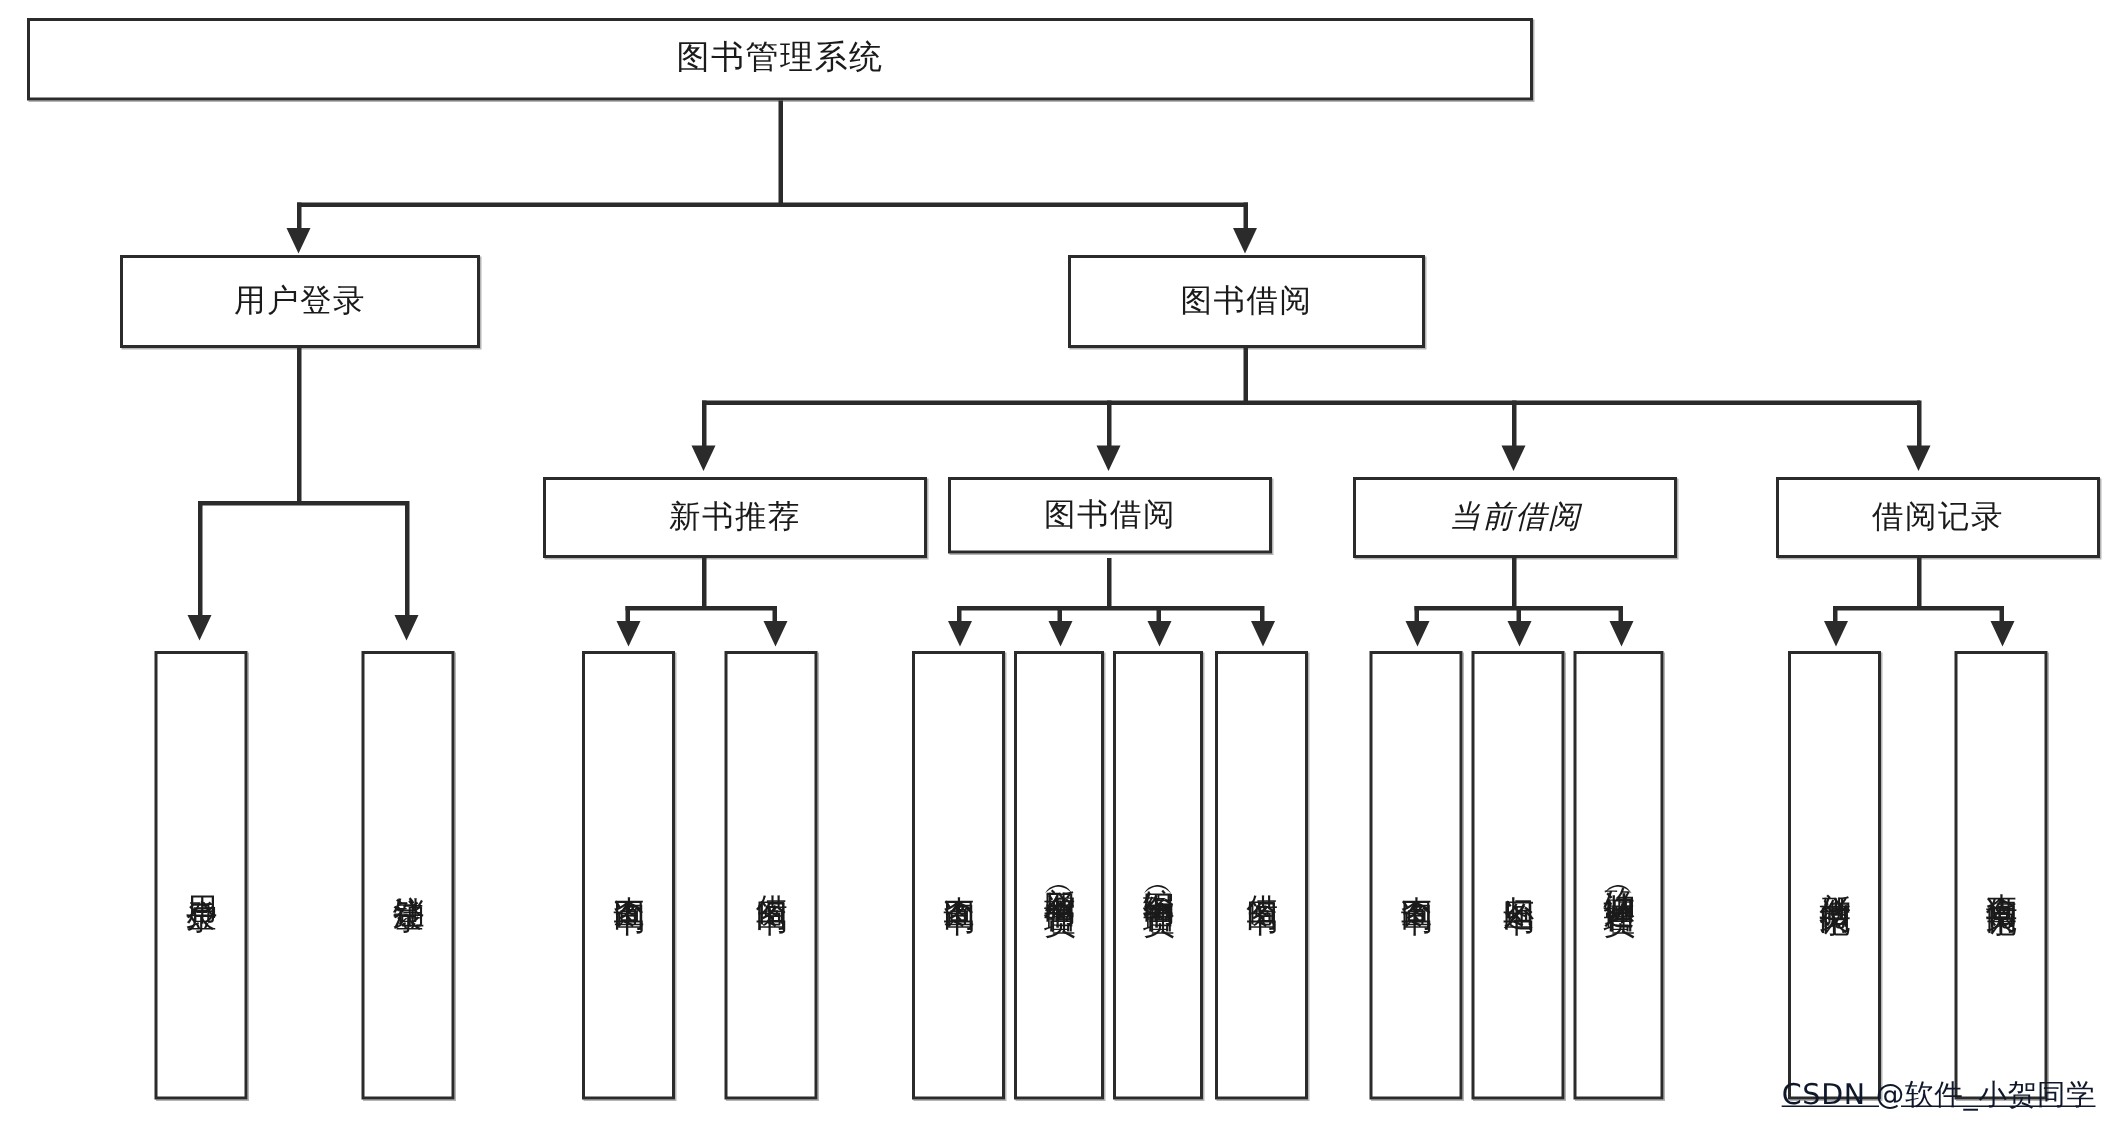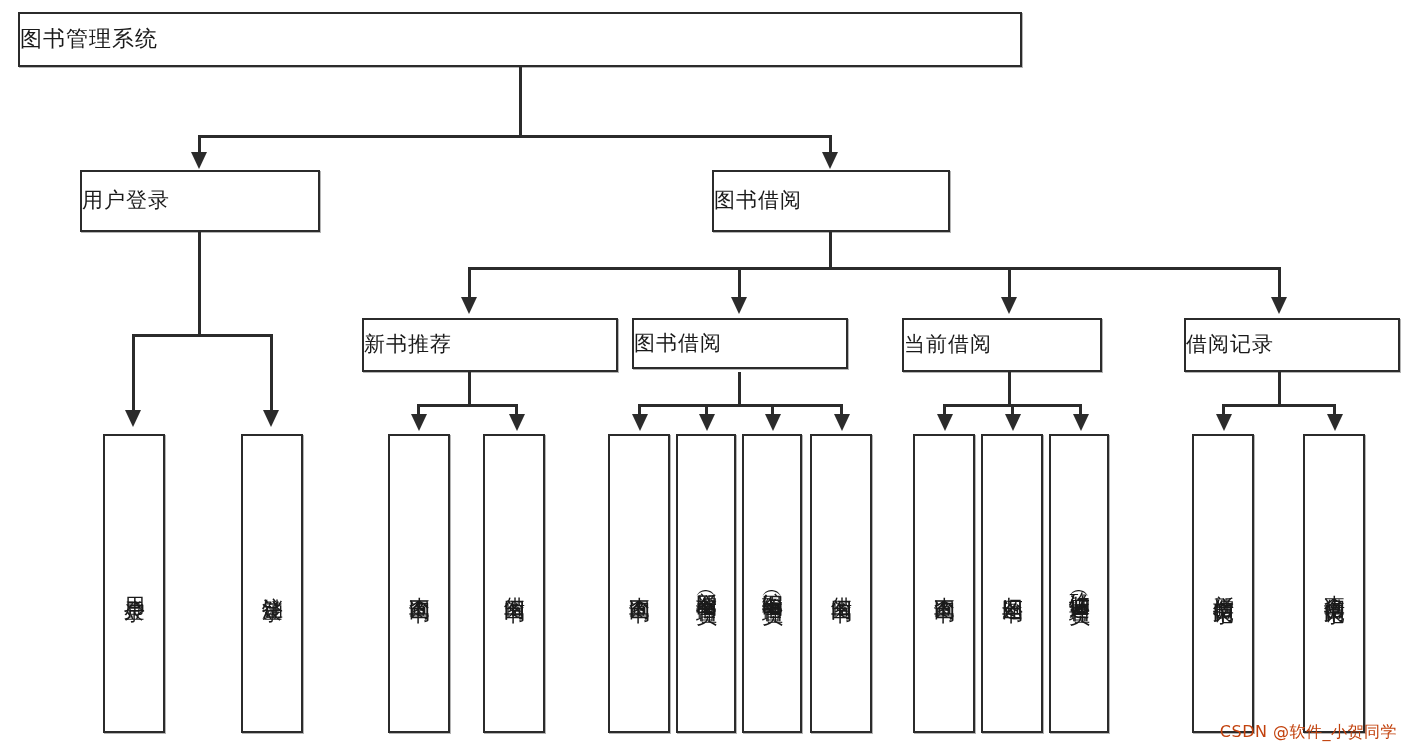--- a/index.html
+++ b/index.html
@@ -20,21 +20,21 @@
   }
 
   
   .node {
     position: absolute;
     box-sizing: border-box;
     background: #ffffff;
     border: 2px solid #2b2b2b;
     display: flex;
     align-items: center;
-    justify-content: flex-start;
+    justify-content: center;
     color: #1a1a1a;
     box-shadow: 1px 1px 0 0 rgba(120,120,120,0.55);
   }
   .node.h {
     font-size: 21px;
     letter-spacing: 1px;
     line-height: 1.1;
     white-space: nowrap;
   }
   .node.root { font-size: 22px; }
@@ -72,25 +72,26 @@
     border-left: 8px solid transparent;
     border-right: 8px solid transparent;
     border-top: 17px solid #2b2b2b;
   }
 
   
   #watermark {
     position: absolute;
     right: 8px;
     bottom: 4px;
-    font-size: 16px;
-    color: #c2410c;
+    font-size: 19px;
+    color: #0f172a;
     white-space: nowrap;
     letter-spacing: 0.5px;
     pointer-events: none;
+    text-decoration: underline;
   }
 </style>
 </head>
 <body>
 
 <div id="canvas">
 
   <div class="node h root" style="left:18px; top:12px; width:1004px; height:55px;">
     <span>图书管理系统</span>
   </div>
@@ -136,21 +137,21 @@
   <div class="arrow" style="left:1001px; top:297px;"></div>
   <div class="vline" style="left:1278px; top:267px; height:32px;"></div>
   <div class="arrow" style="left:1271px; top:297px;"></div>
 
   <div class="node h" style="left:362px; top:318px; width:256px; height:54px;">
     <span>新书推荐</span>
   </div>
   <div class="node h" style="left:632px; top:318px; width:216px; height:51px;">
     <span>图书借阅</span>
   </div>
-  <div class="node h" style="left:902px; top:318px; width:200px; height:54px;">
+  <div class="node h" style="left:902px; top:318px; width:216px; height:54px;font-style:italic;">
     <span>当前借阅</span>
   </div>
   <div class="node h" style="left:1172px; top:318px; width:216px; height:54px;margin-left:12px;">
     <span>借阅记录</span>
   </div>
 
   <div class="vline" style="left:468px; top:372px; height:34px;"></div>
   <div class="hline" style="left:417px; top:404px; width:101px;"></div>
   <div class="vline" style="left:417px; top:404px; height:12px;"></div>
   <div class="arrow" style="left:411px; top:414px;"></div>

